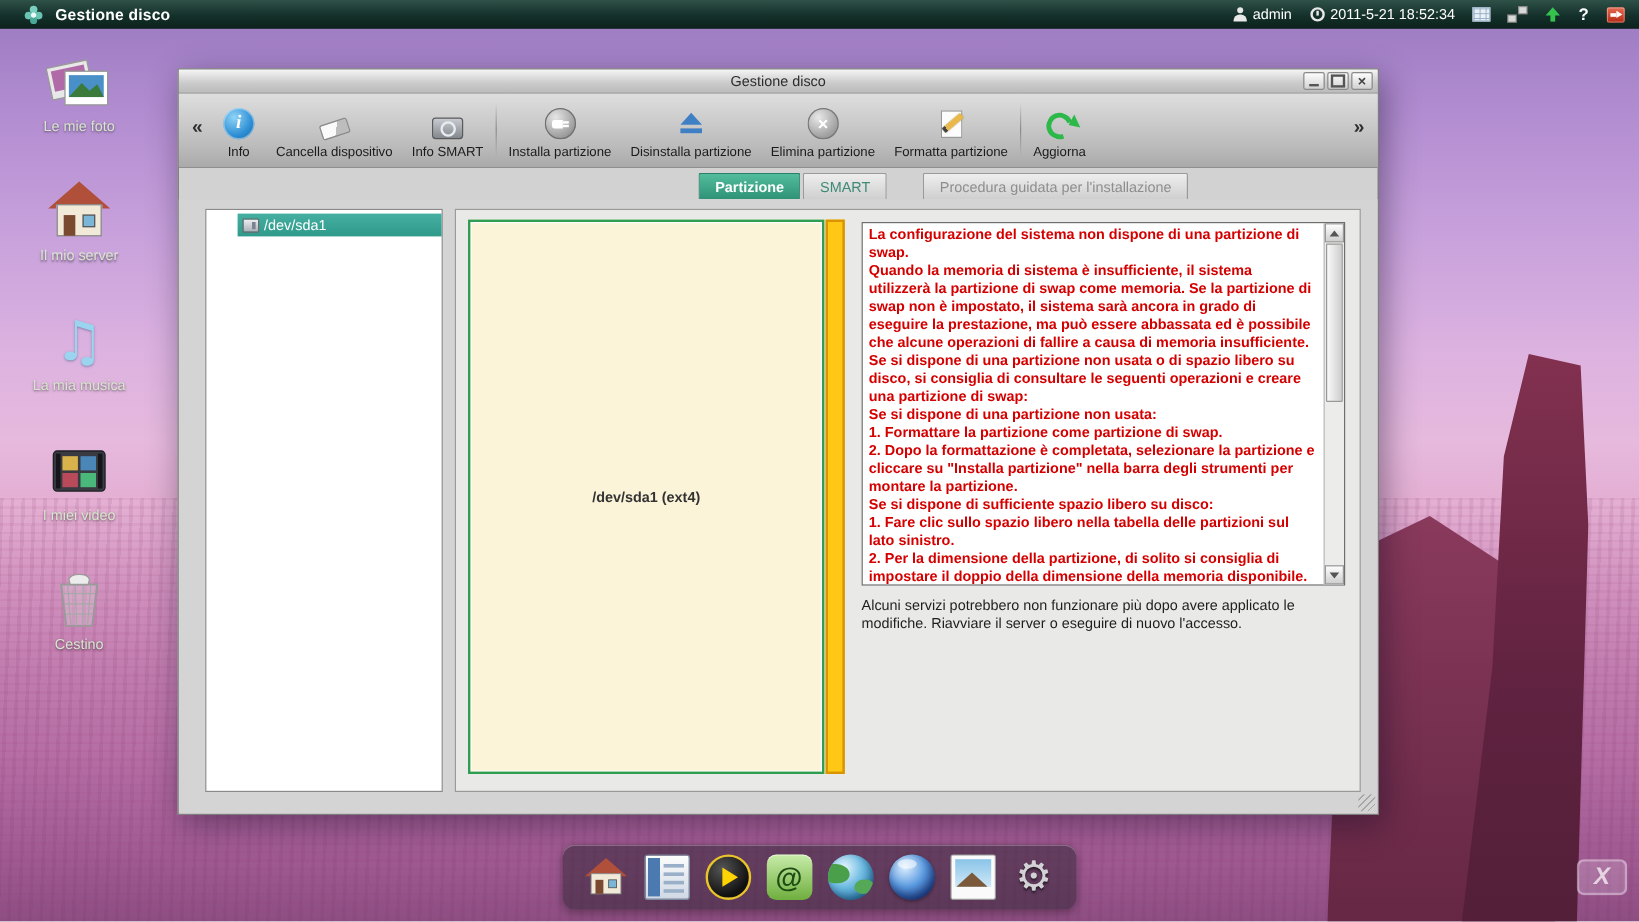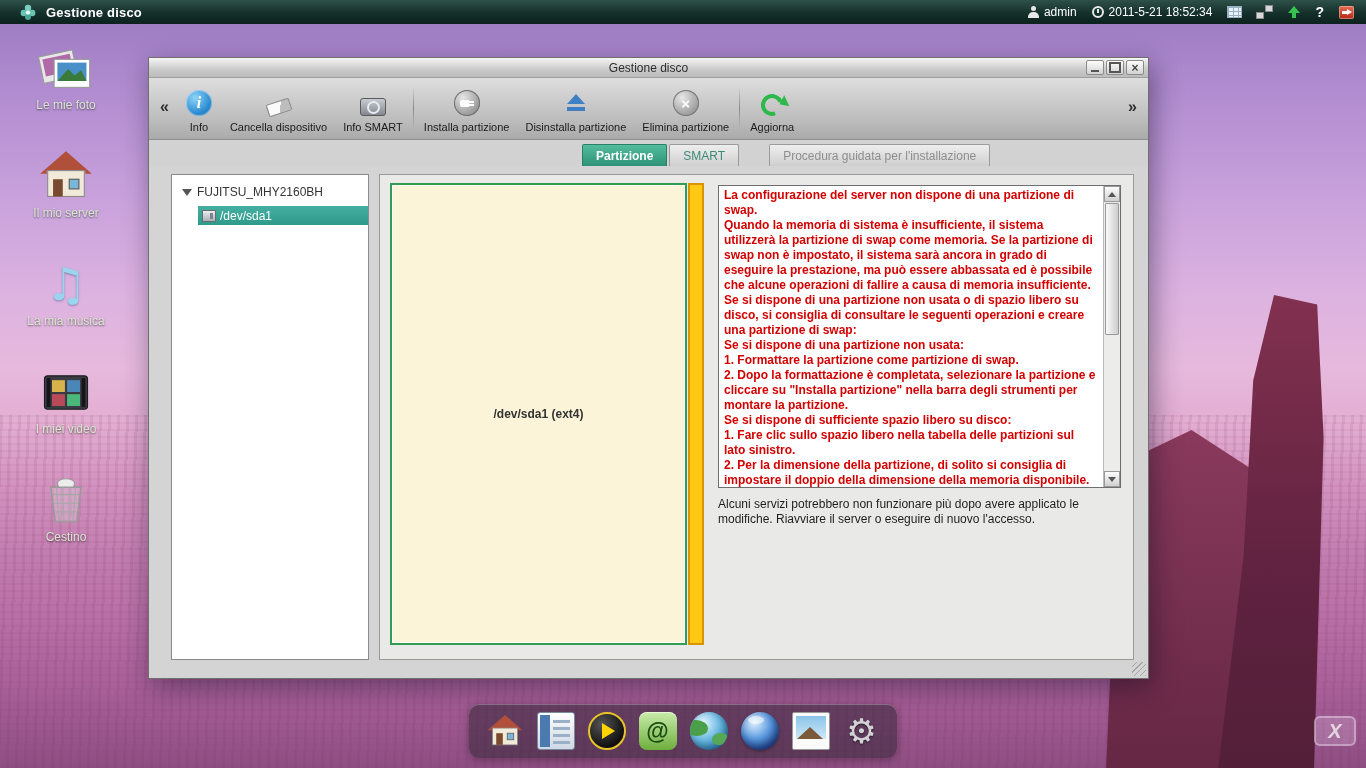--- a/index.html
+++ b/index.html
@@ -318,59 +318,61 @@
             <span class="ic-eject"></span>
           </span>
         <span class="tlabel">Disinstalla partizione</span>
       </div>
       <div class="tool">
         <span class="ticon">
             <span class="ic-x">×</span>
           </span>
         <span class="tlabel">Elimina partizione</span>
       </div>
+      <div class="tool">
+        <span class="ticon">
+            <span class="ic-pencil"></span>
+          </span>
+        <span class="tlabel">Formatta partizione</span>
+      </div>
       <span class="tsep"></span>
       <div class="tool">
         <span class="ticon">
             <span class="ic-refresh"></span>
           </span>
         <span class="tlabel">Aggiorna</span>
       </div>
       <span class="chev chev-right">»</span>
     </div>
 
     <div class="tabbar">
       <span class="tab active">Partizione</span>
       <span class="tab">SMART</span>
       <span class="tab disabled">Procedura guidata per l'installazione</span>
     </div>
 
     <div class="content">
       <div class="tree-panel">
-        <div class="tree-device">
-          <span class="expander"></span>
-          <span>FUJITSU_MHY2160BH</span>
-        </div>
         <div class="tree-part">
           <span class="hdd-ico"></span>
           <span>/dev/sda1</span>
         </div>
       </div>
 
       <div class="main-panel">
         <div class="part-canvas">
           <div class="part-main">
             <span class="part-label">/dev/sda1 (ext4)</span>
           </div>
           <div class="part-strip"></div>
         </div>
 
         <div class="info-box">
           <div class="info-scroll">
-            <div class="info-line">La configurazione del server non dispone di una partizione di swap.</div>
+            <div class="info-line">La configurazione del sistema non dispone di una partizione di swap.</div>
             <div class="info-line">Quando la memoria di sistema è insufficiente, il sistema utilizzerà la partizione di swap come memoria. Se la partizione di swap non è impostato, il sistema sarà ancora in grado di eseguire la prestazione, ma può essere abbassata ed è possibile che alcune operazioni di fallire a causa di memoria insufficiente. Se si dispone di una partizione non usata o di spazio libero su disco, si consiglia di consultare le seguenti operazioni e creare una partizione di swap:</div>
             <div class="info-line">Se si dispone di una partizione non usata:</div>
             <div class="info-line">1. Formattare la partizione come partizione di swap.</div>
             <div class="info-line">2. Dopo la formattazione è completata, selezionare la partizione e cliccare su "Installa partizione" nella barra degli strumenti per montare la partizione.</div>
             <div class="info-line">Se si dispone di sufficiente spazio libero su disco:</div>
             <div class="info-line">1. Fare clic sullo spazio libero nella tabella delle partizioni sul lato sinistro.</div>
             <div class="info-line">2. Per la dimensione della partizione, di solito si consiglia di impostare il doppio della dimensione della memoria disponibile.</div>
           </div>
           <div class="scrollbar">
             <div class="sb-btn">

